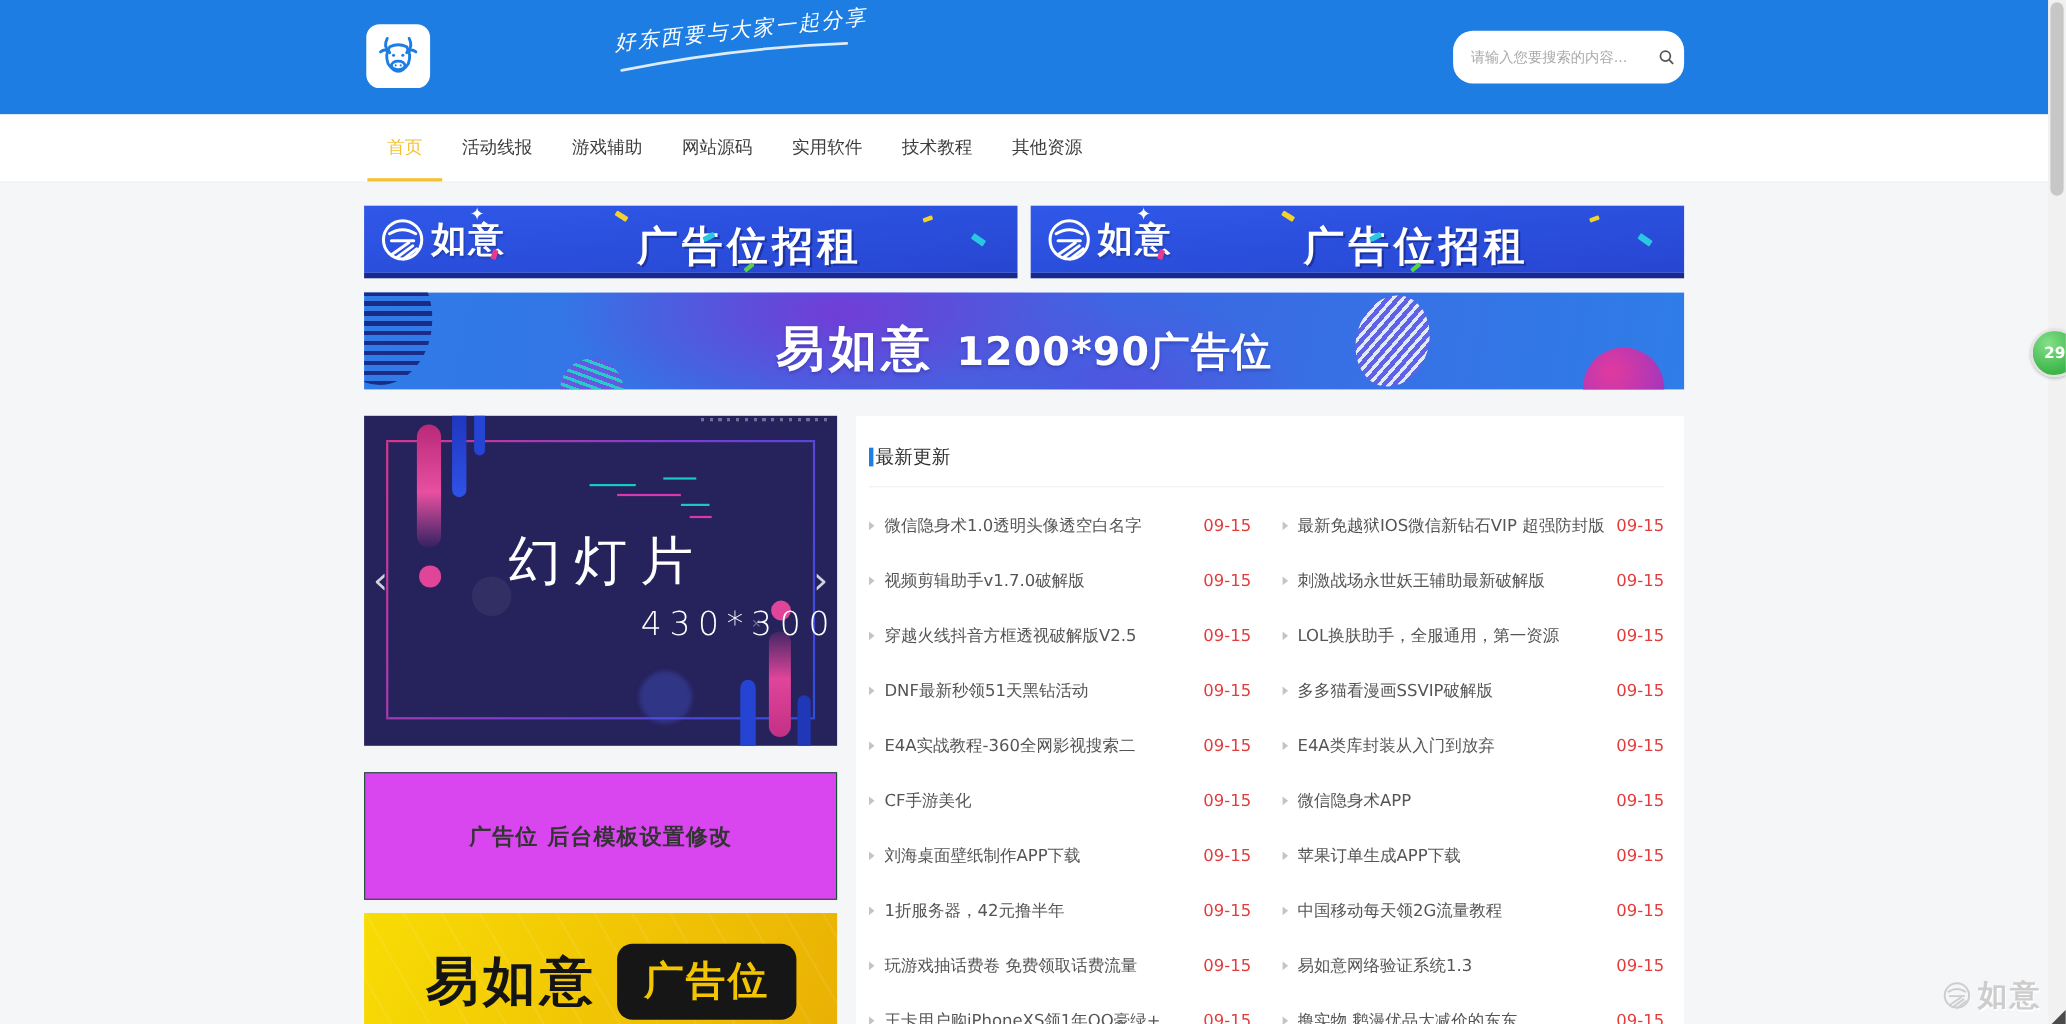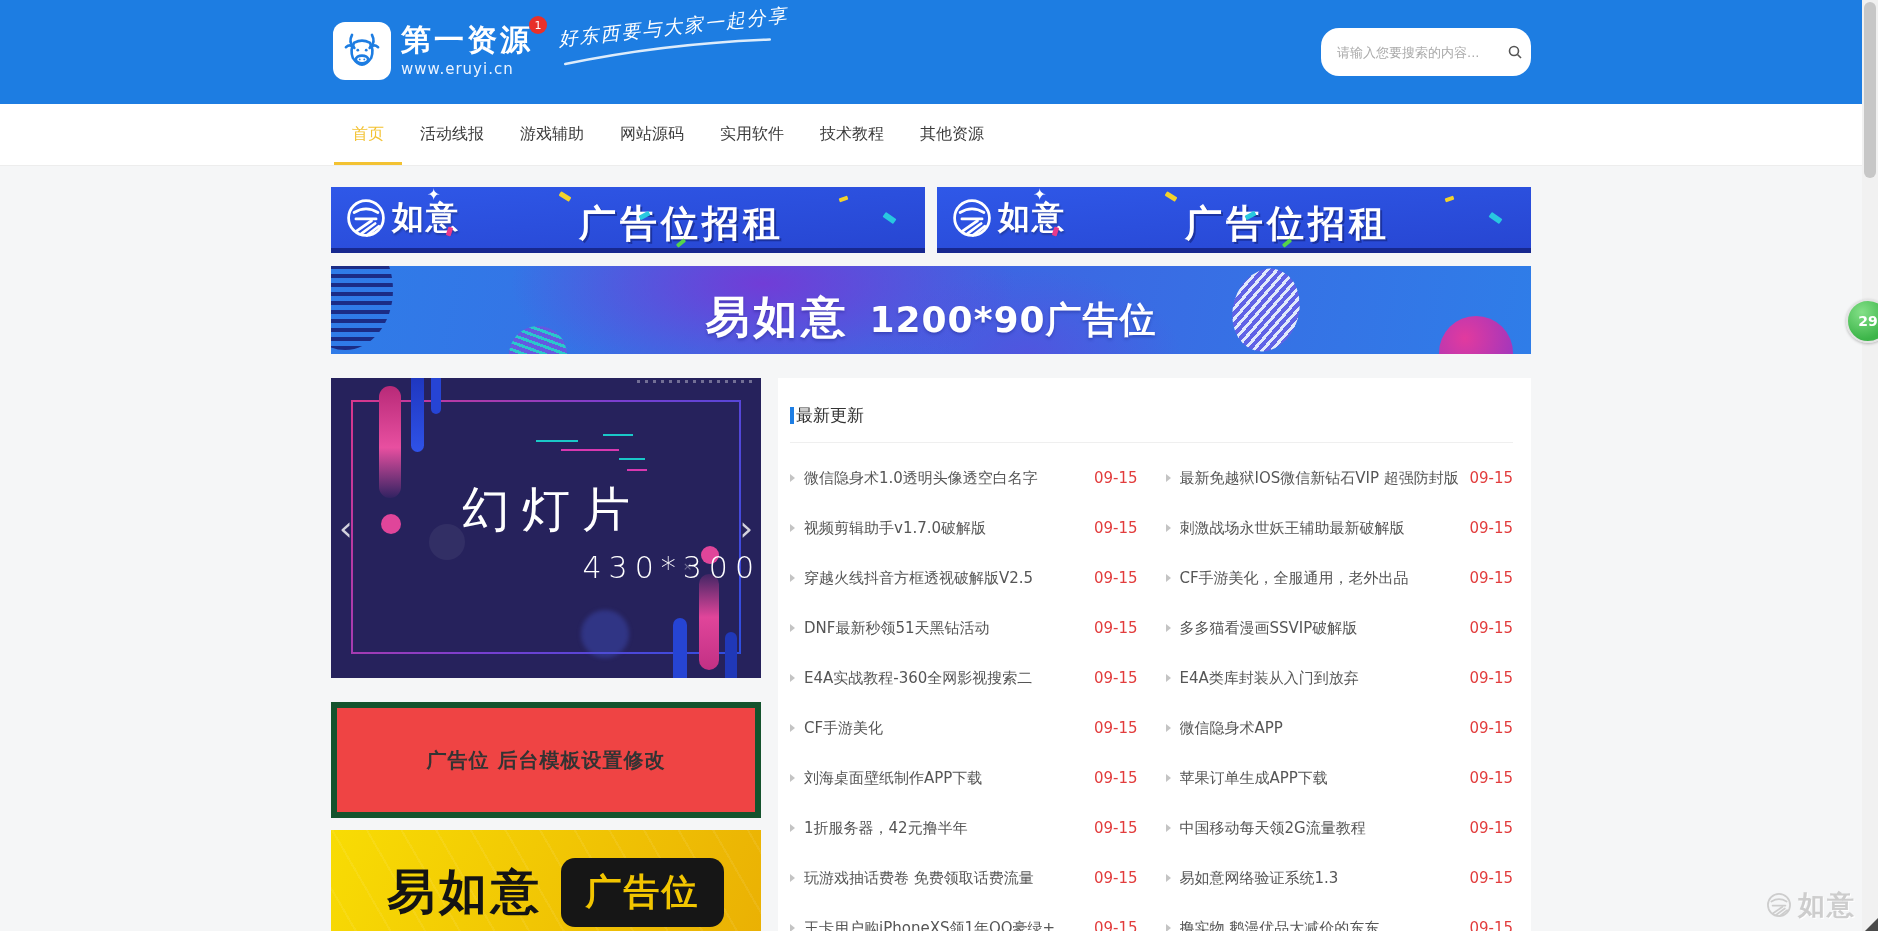--- a/index.html
+++ b/index.html
@@ -88,21 +88,21 @@
   .g3 { left:272px; top:56px; width:30px; background:#1ac8c8; }
   .g4 { left:288px; top:80px; width:26px; background:#1ac8c8; }
   .g5 { left:296px; top:91px; width:20px; background:#d838b0; }
   .dotted-top { position:absolute; right:4px; top:2px; width:120px; height:3px; background:repeating-linear-gradient(90deg,rgba(255,255,255,.35) 0 3px,transparent 3px 8px); }
   .xmark { position:absolute; left:352px; top:182px; color:rgba(255,255,255,.35); font-size:11px; }
   .slider-title { position:absolute; width:100%; top:100px; text-align:center; color:#fff; font-size:48px; letter-spacing:12px; text-indent:12px; font-weight:400; }
   .slider-size { position:absolute; width:100%; top:172px; text-align:right; color:#fff; font-size:30px; letter-spacing:7px; font-weight:300; }
   .s-arrow { position:absolute; top:50%; transform:translateY(-50%); color:rgba(255,255,255,.8); font-size:34px; line-height:1; cursor:pointer; user-select:none; }
   .s-prev { left:8px; } .s-next { right:8px; }
 
-  .ad-box { margin-top:24px; height:116px; background:#ef4444; border:6px solid #14532d; display:flex; align-items:center; justify-content:center; cursor:pointer; }
+  .ad-box { margin-top:24px; height:116px; background:#d946ef; border:1px solid #14532d; display:flex; align-items:center; justify-content:center; cursor:pointer; }
   .ad-box span { font-size:20px; font-weight:bold; color:#333; letter-spacing:1px; }
 
   .yellow-banner { margin-top:12px; height:120px; position:relative; overflow:hidden; cursor:pointer;
      background:repeating-linear-gradient(60deg,rgba(255,255,255,.07) 0 2px,transparent 2px 30px), linear-gradient(115deg,#f8dc04,#eab004); }
   .yb-brand { position:absolute; left:56px; top:30px; font-size:48px; font-weight:800; color:#141414; letter-spacing:4px; }
   .yb-tag { position:absolute; left:230px; top:28px; width:163px; height:69px; background:#161616; border-radius:14px; display:flex; align-items:center; justify-content:center; }
   .yb-tag span { color:#f2c500; font-size:36px; font-weight:800; letter-spacing:2px; }
 
   
   .latest-card { background:#fff; height:700px; padding:0 18px 0 12px; }
@@ -142,25 +142,20 @@
               <path d="M43 9 Q48 19 41 24"></path>
               <path d="M9 25 Q15 20 20 26"></path>
               <path d="M51 25 Q45 20 40 26"></path>
               <path d="M20 19 Q30 14 40 19 Q46 28 42 39 Q36 48 30 48 Q24 48 18 39 Q14 28 20 19 Z"></path>
               <circle cx="24.5" cy="29" r="1.8" fill="#1d7de2" stroke="none"></circle>
               <circle cx="35.5" cy="29" r="1.8" fill="#1d7de2" stroke="none"></circle>
               <ellipse cx="30" cy="41" rx="8" ry="5"></ellipse>
               <circle cx="27" cy="41" r="1.2" fill="#1d7de2" stroke="none"></circle>
               <circle cx="33" cy="41" r="1.2" fill="#1d7de2" stroke="none"></circle>
             </svg>
-          </div>
-          <div class="logo-text">
-            <div class="site-title">第一资源</div>
-            <div class="badge">1</div>
-            <div class="site-sub">www.eruyi.cn</div>
           </div>
         </div>
         <div class="slogan-wrap">
           <div class="slogan">好东西要与大家一起分享</div>
           <svg width="215" height="16" viewBox="0 0 215 16">
             <path d="M4 12 Q105 2 210 9" stroke="rgba(255,255,255,.85)" stroke-width="2.5" fill="none" stroke-linecap="round"></path>
           </svg>
         </div>
         <div class="search-box">
           <input type="text" placeholder="请输入您要搜索的内容..." style="">
@@ -354,21 +349,21 @@
                       <span class="item-title">最新免越狱IOS微信新钻石VIP 超强防封版</span>
                       <span class="item-date">09-15</span>
                     </div>
                     <div class="list-row">
                       <span class="bullet"></span>
                       <span class="item-title">刺激战场永世妖王辅助最新破解版</span>
                       <span class="item-date">09-15</span>
                     </div>
                     <div class="list-row">
                       <span class="bullet"></span>
-                      <span class="item-title">CF手游美化，全服通用，老外出品</span>
+                      <span class="item-title">LOL换肤助手，全服通用，第一资源</span>
                       <span class="item-date">09-15</span>
                     </div>
                     <div class="list-row">
                       <span class="bullet"></span>
                       <span class="item-title">多多猫看漫画SSVIP破解版</span>
                       <span class="item-date">09-15</span>
                     </div>
                     <div class="list-row">
                       <span class="bullet"></span>
                       <span class="item-title">E4A类库封装从入门到放弃</span>

